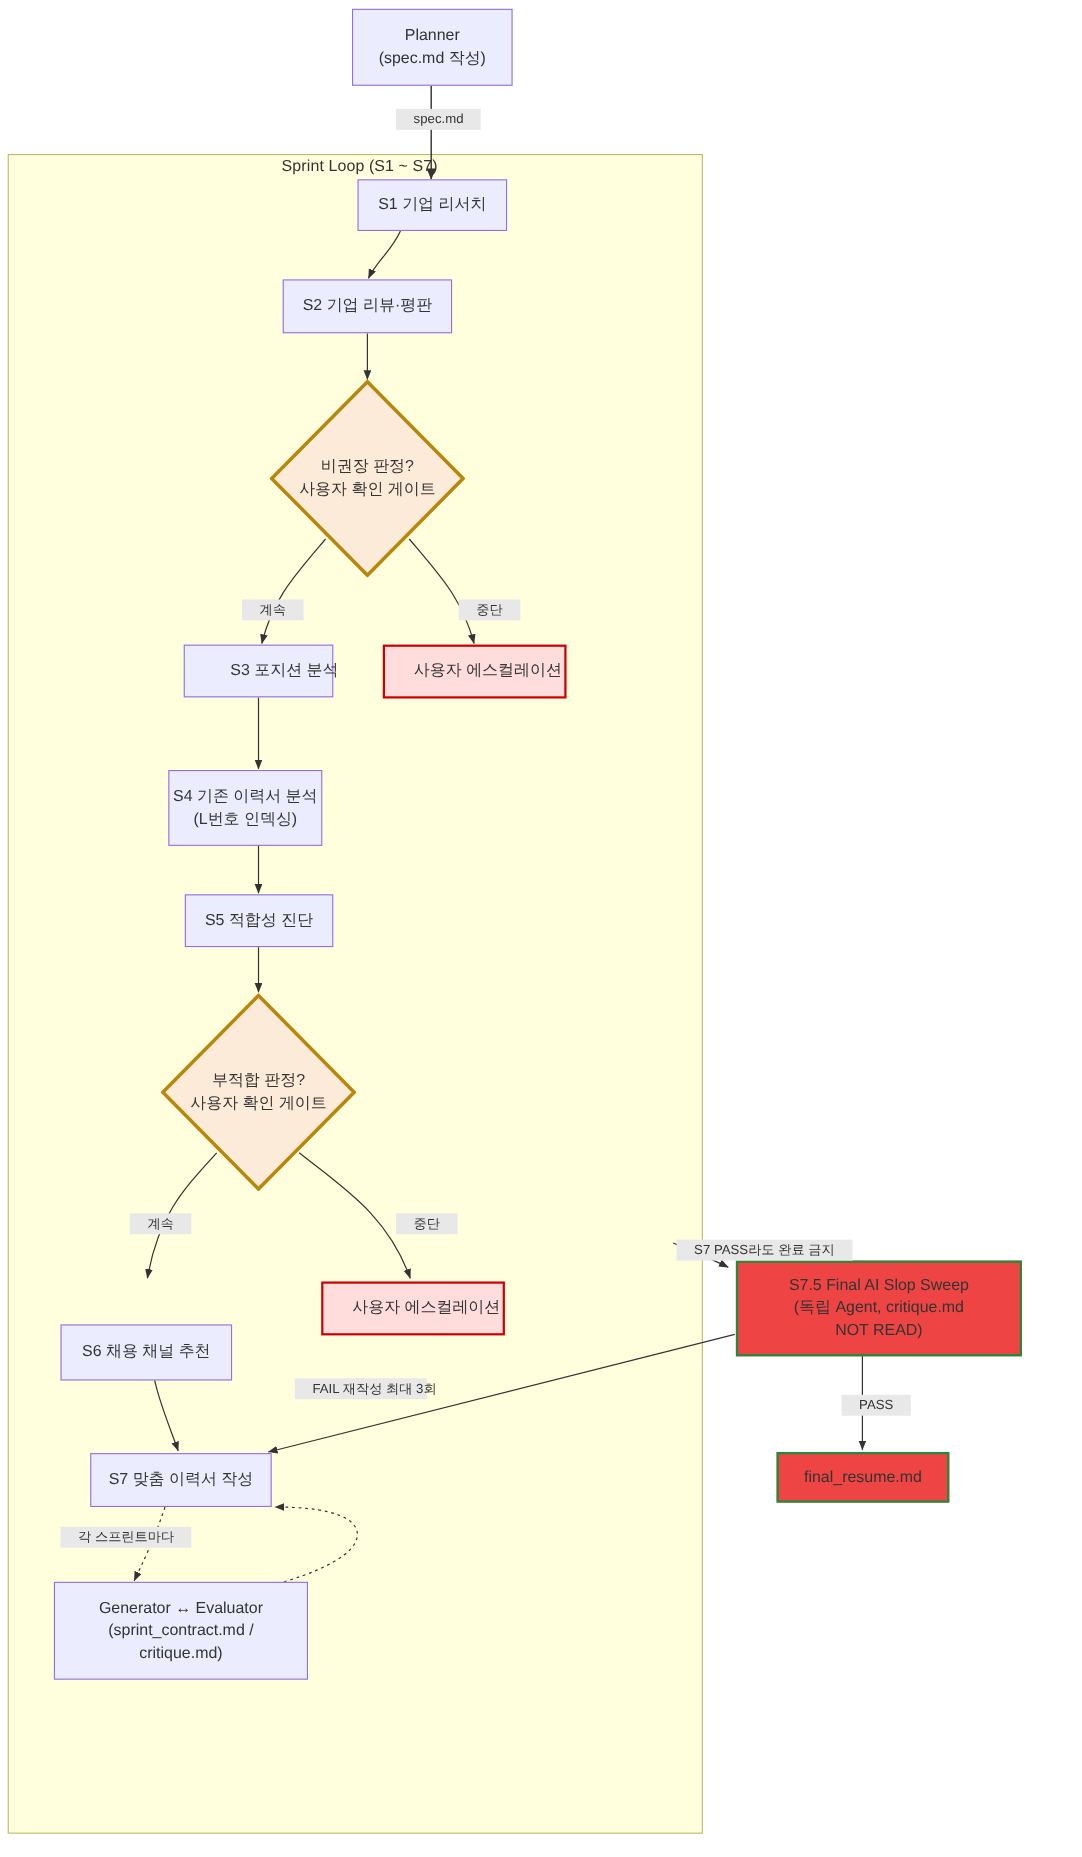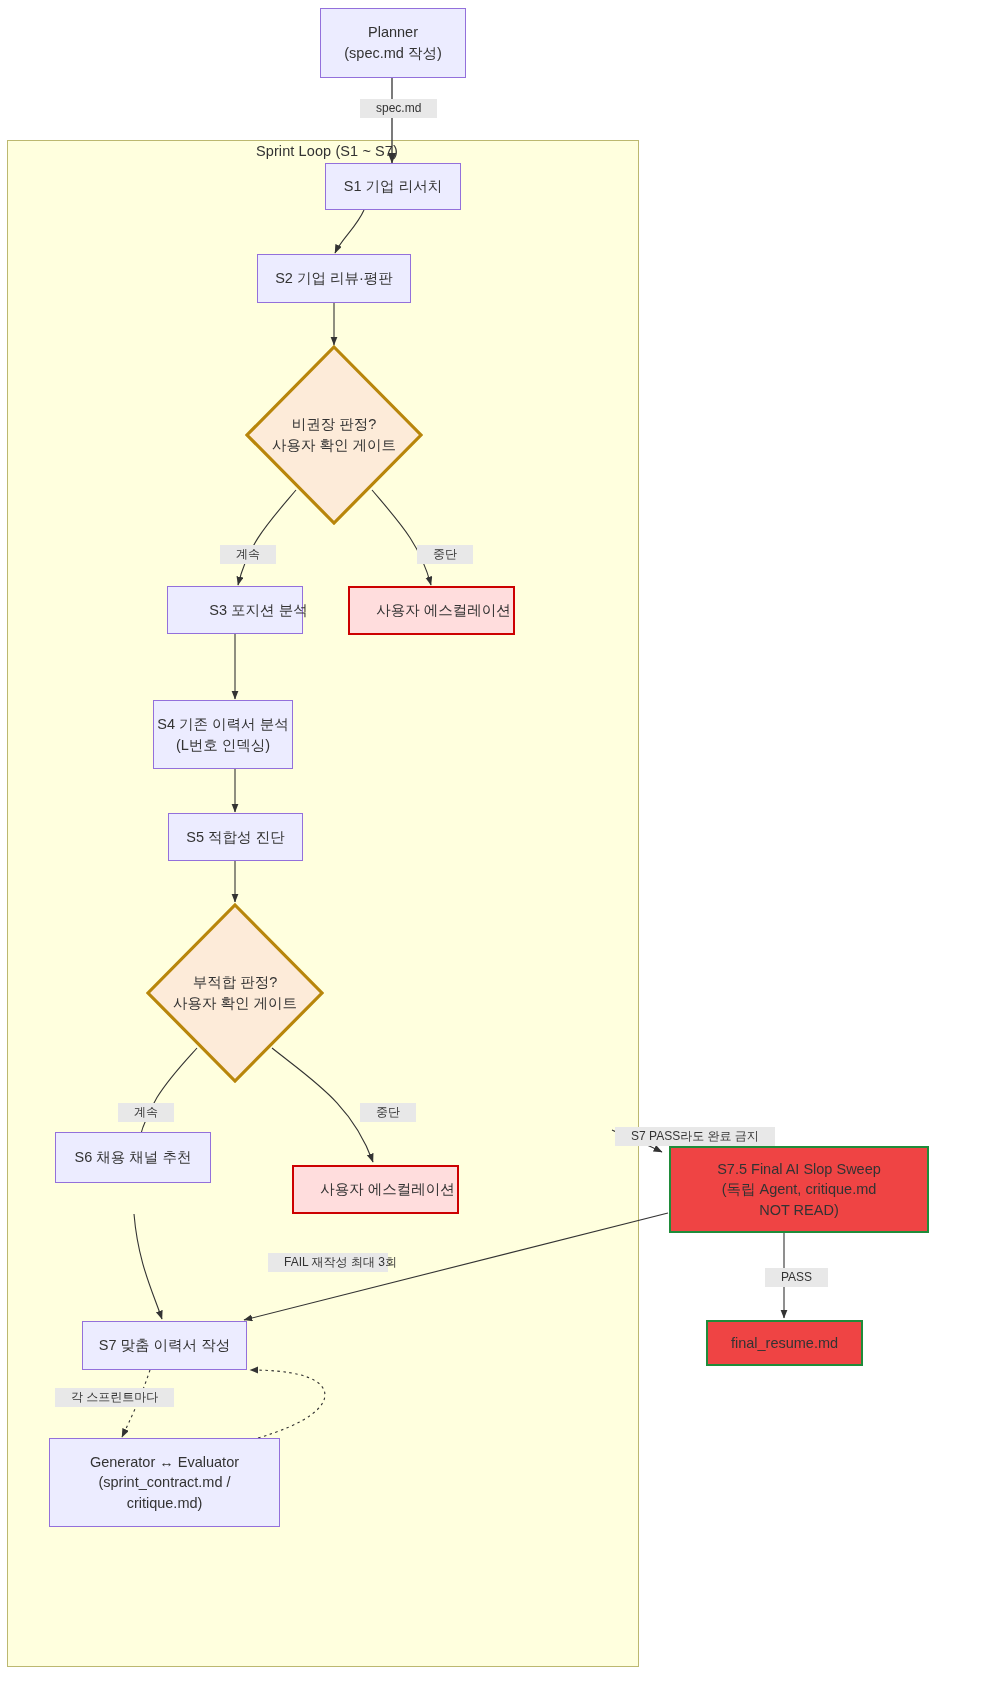--- a/index.html
+++ b/index.html
@@ -191,21 +191,21 @@
   <div class="node node-decision" style="left:146px; top:903px; width:178px; height:180px;">
     <svg class="diamond-shape" viewBox="0 0 178 180" preserveAspectRatio="none">
       <polygon points="89,2 176,90 89,178 2,90" fill="#fdebd9" stroke="#b8860b" stroke-width="3.2"></polygon>
     </svg>
     <div class="diamond-label">
       <span class="line">부적합 판정?</span>
       <span class="line">사용자 확인 게이트</span>
     </div>
   </div>
 
-  <div class="node node-process" style="left:55px; top:1132px; width:156px; height:51px;">
+  <div class="node node-process" style="left:55px; top:1204px; width:156px; height:51px;">
     <span class="line">S6 채용 채널 추천</span>
   </div>
 
   <div class="node node-danger" style="left:292px; top:1165px; width:167px; height:49px;">
     <span class="line">사용자 에스컬레이션</span>
   </div>
 
   <div class="node node-process" style="left:82px; top:1321px; width:165px; height:49px;">
     <span class="line">S7 맞춤 이력서 작성</span>
   </div>

